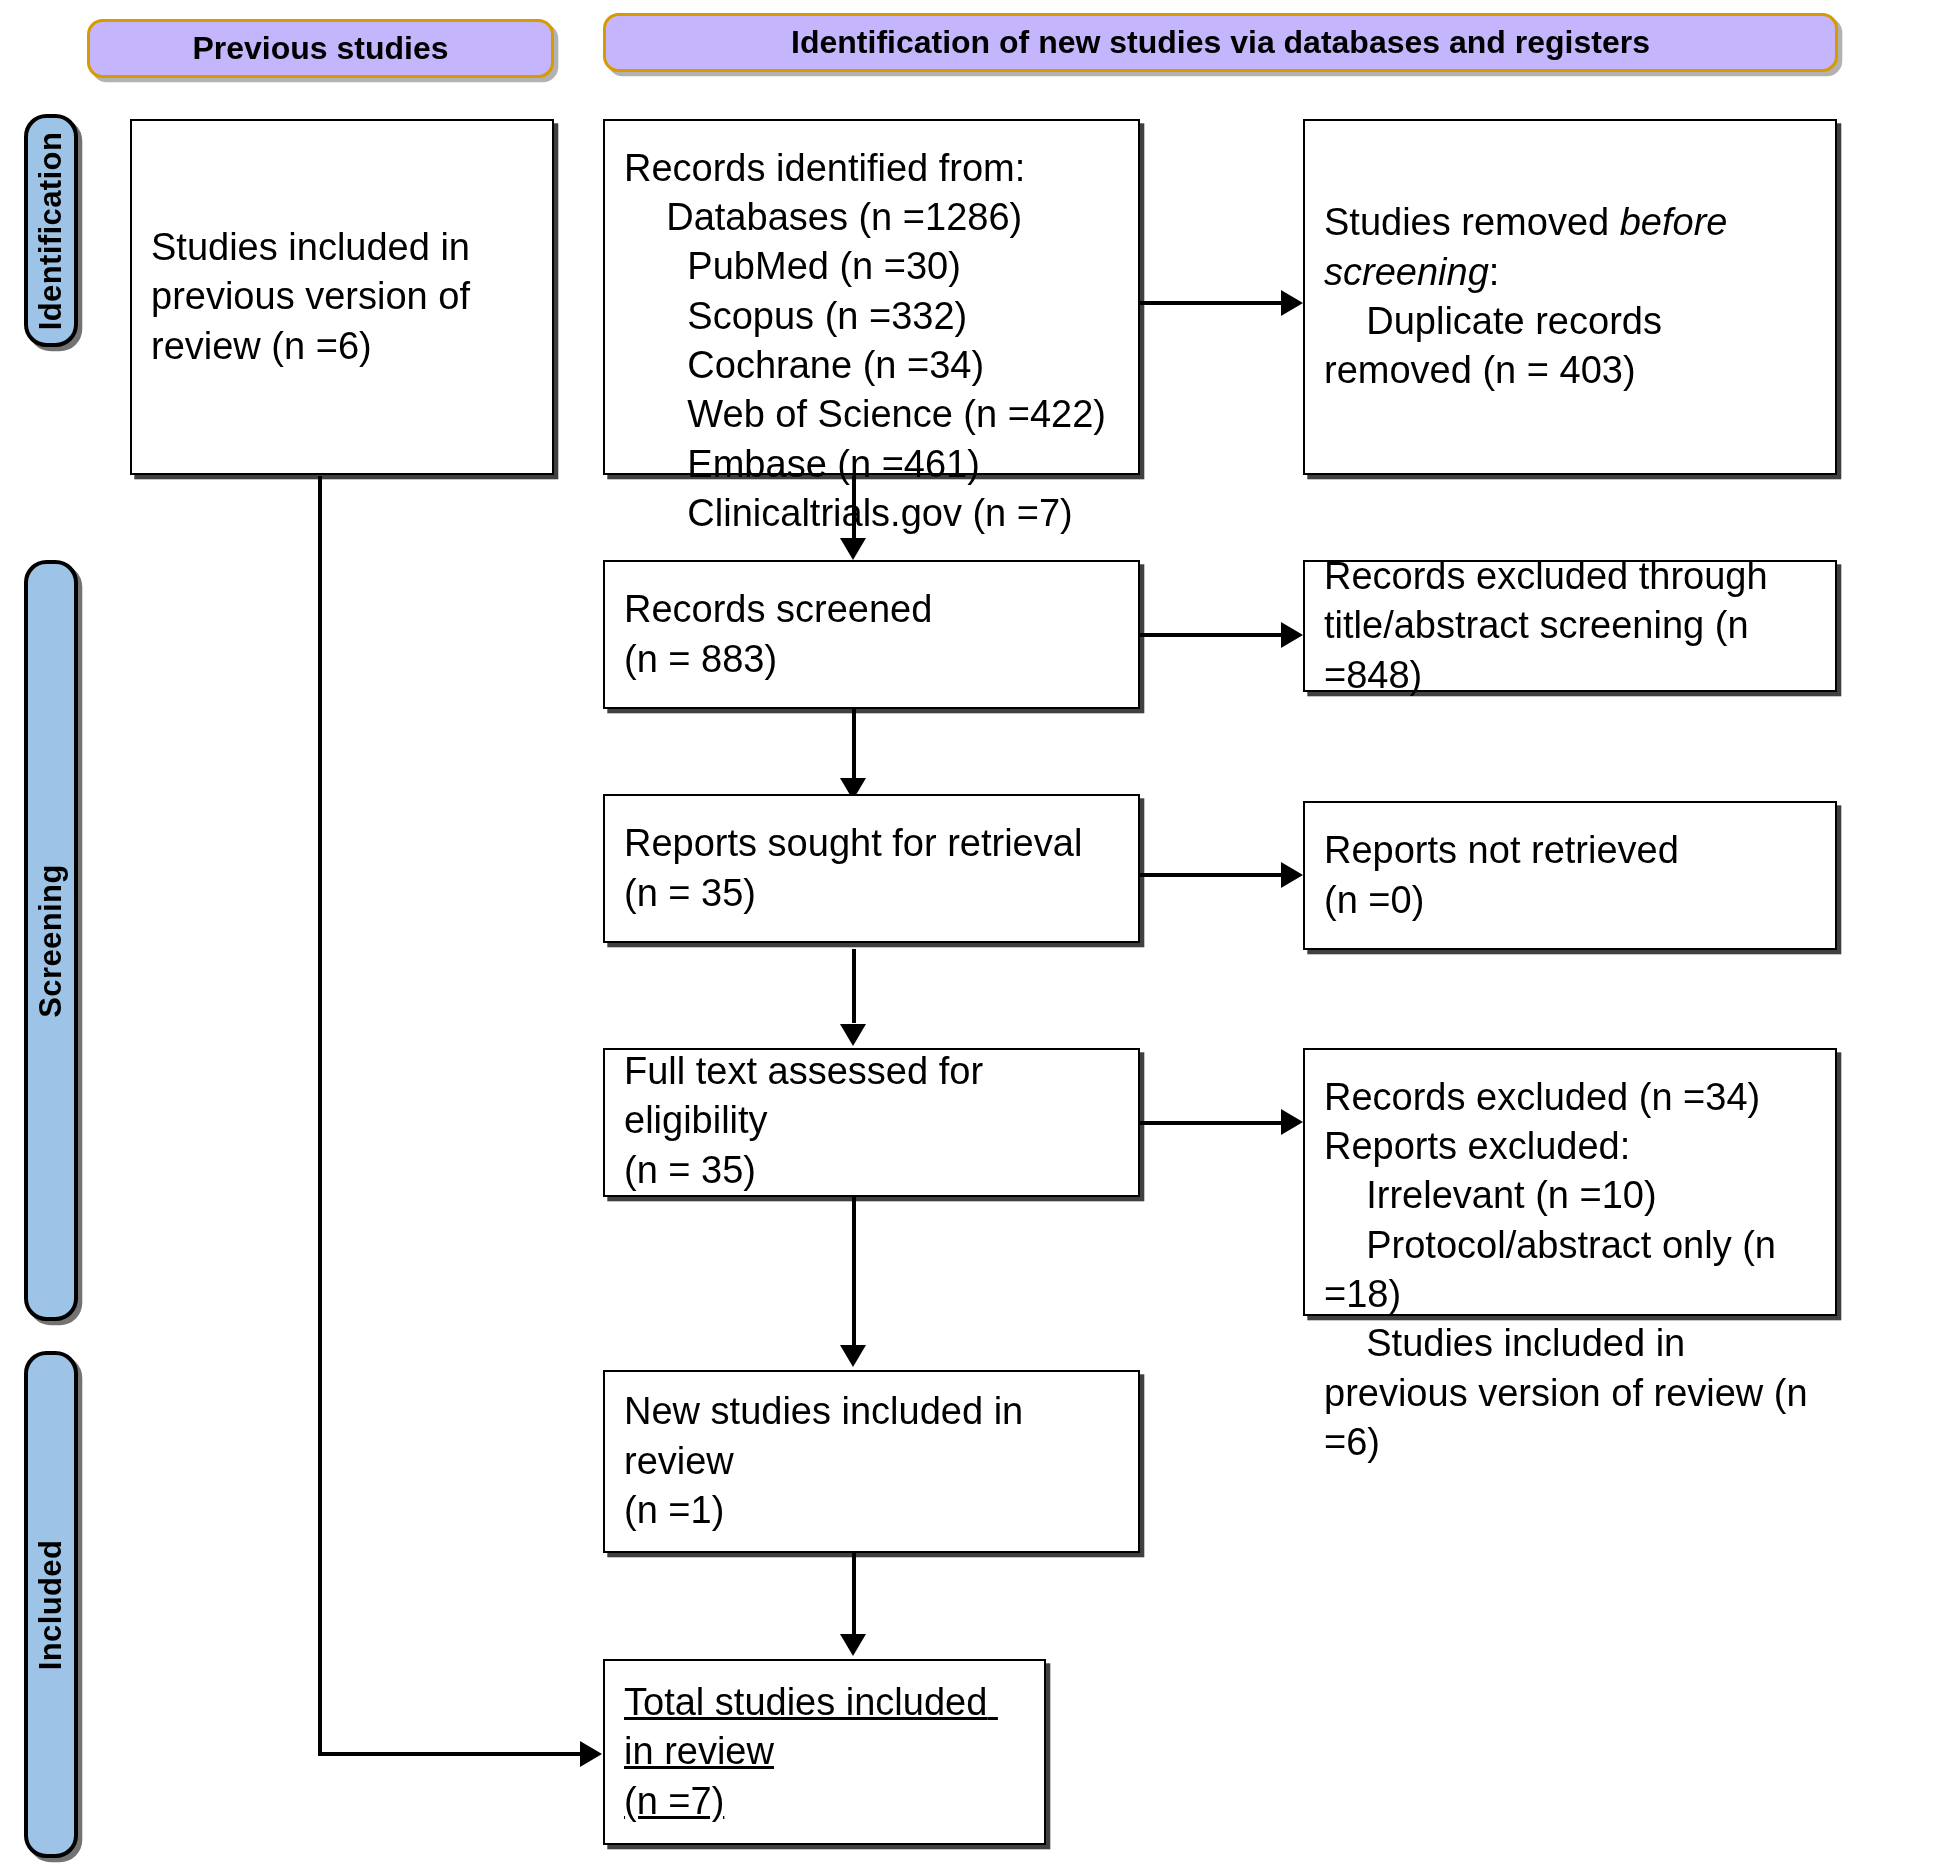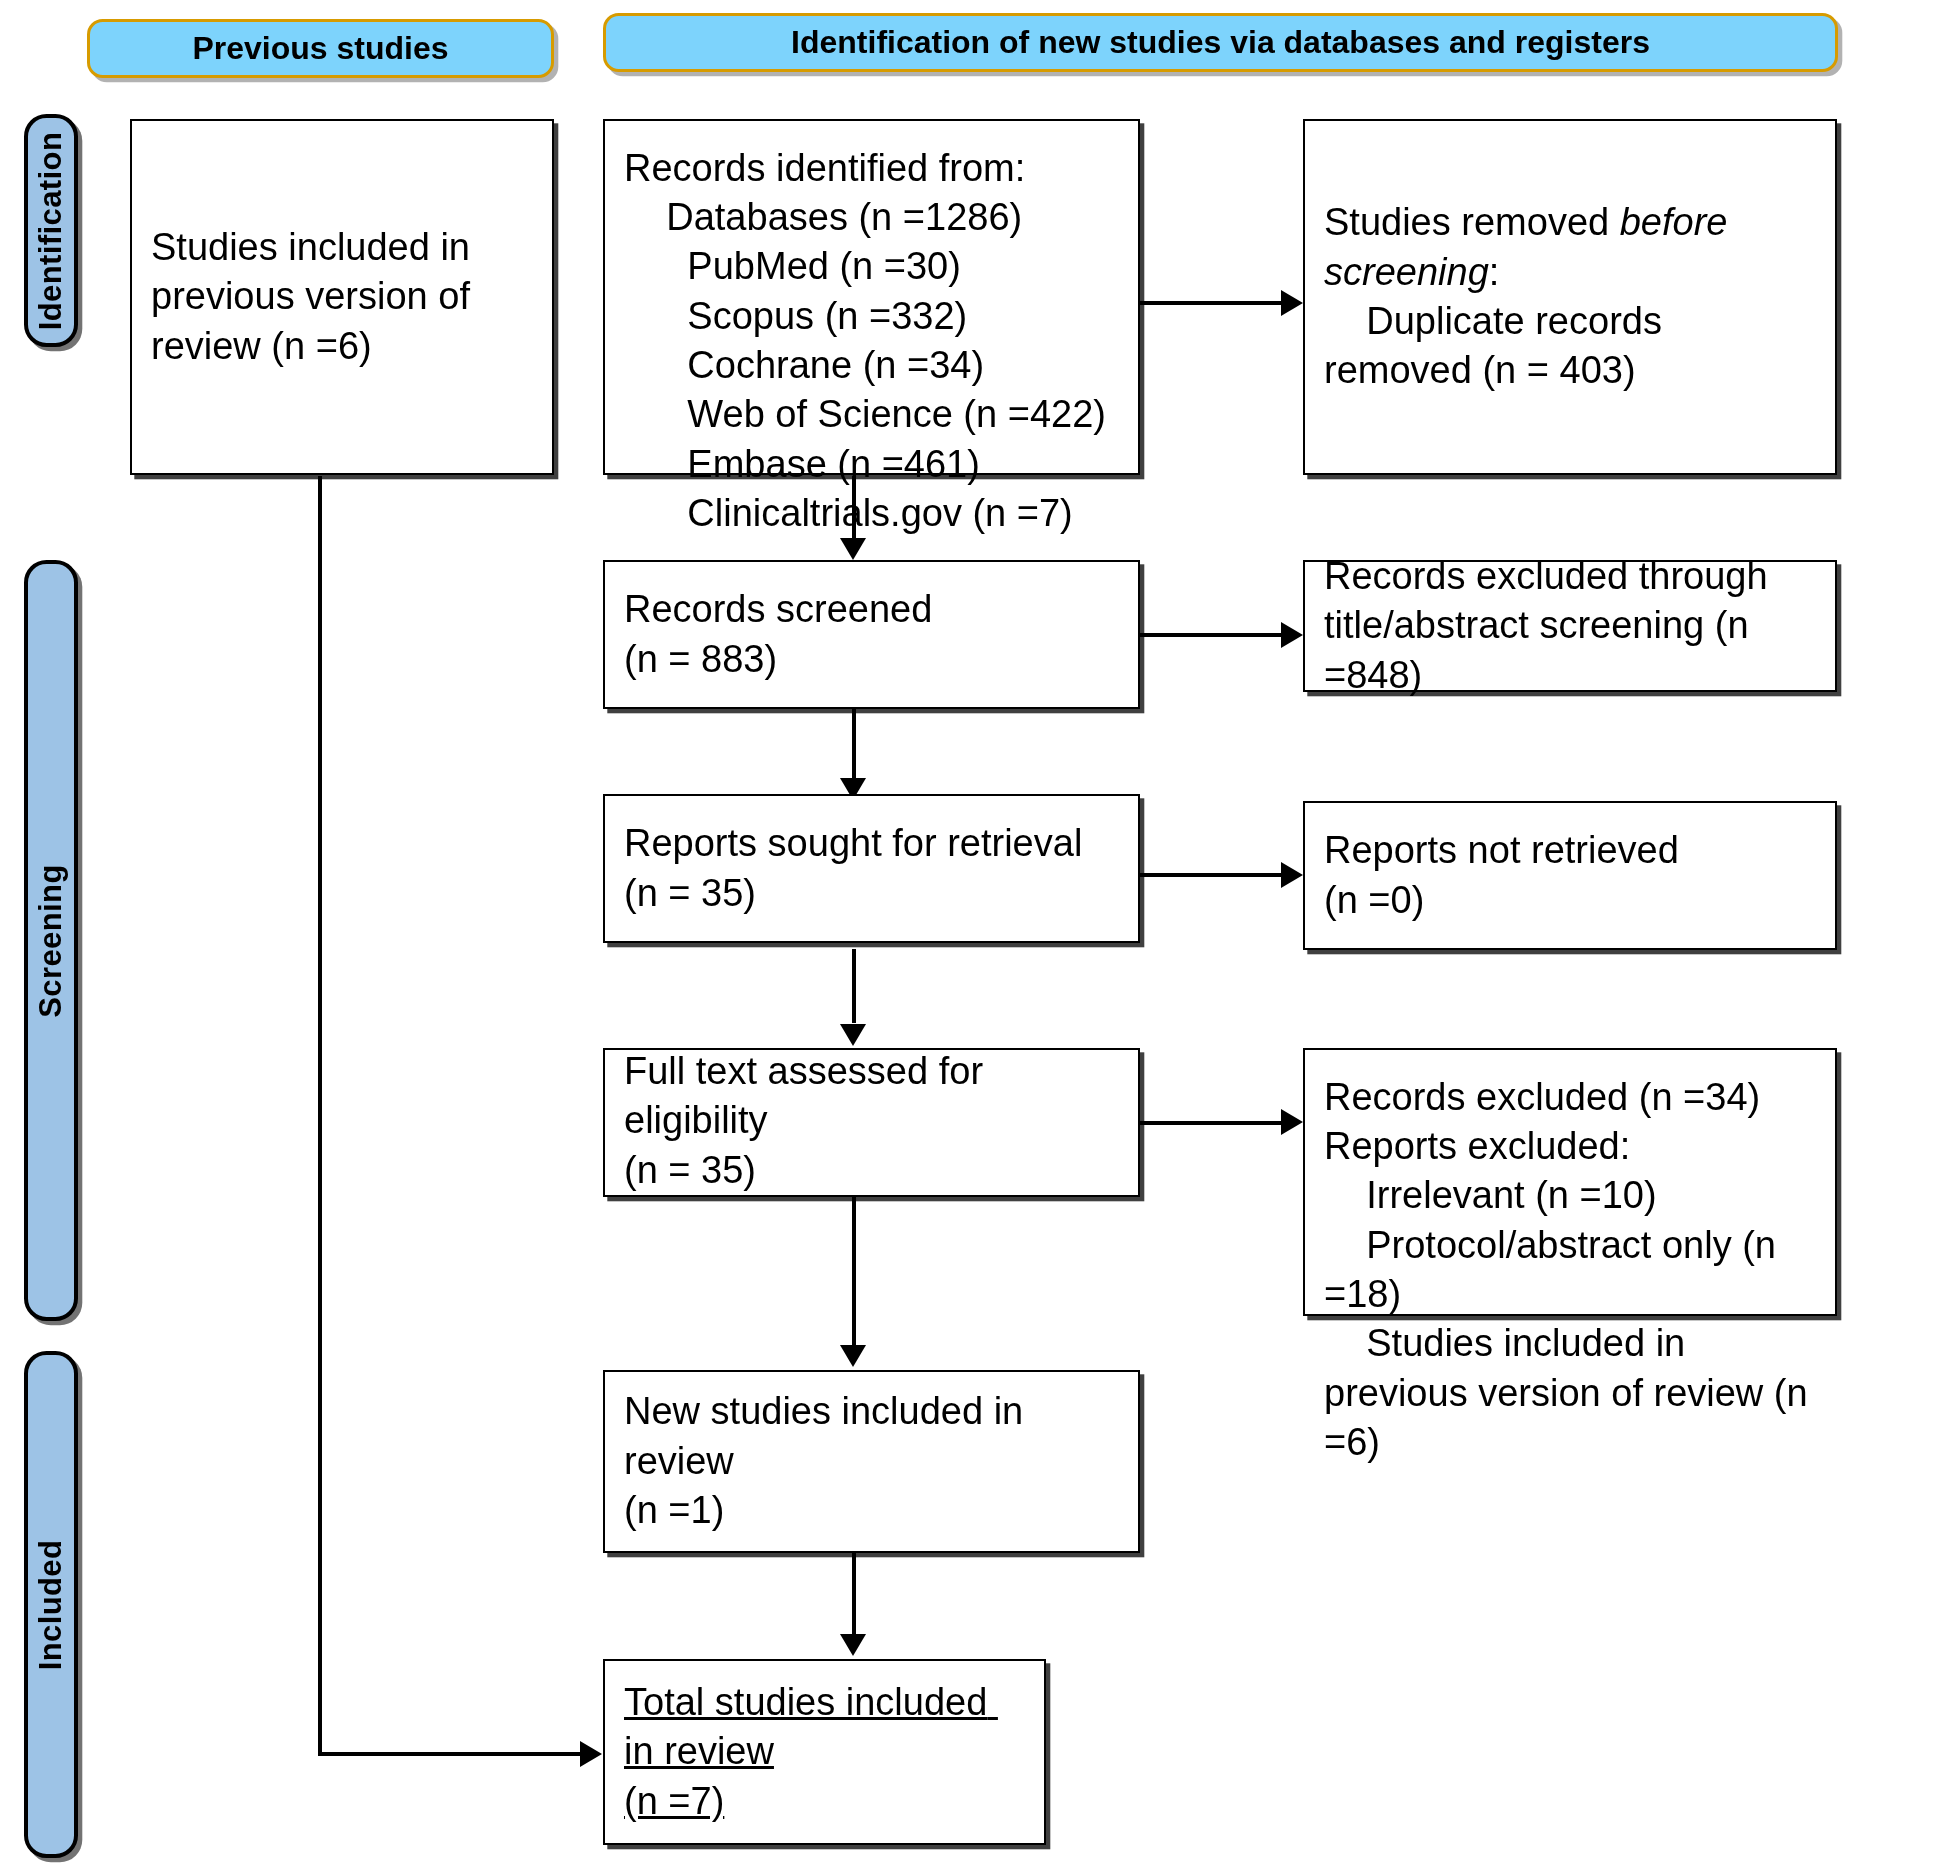--- a/index.html
+++ b/index.html
@@ -35,21 +35,21 @@
     white-space: nowrap;
     font-weight: bold;
     font-size: 31px;
     color: #000000;
     letter-spacing: 0.4px;
   }
 
   
   .banner {
     position: absolute;
-    background: #7dd3fc;
+    background: #c4b5fd;
     border: 3.5px solid #D79B00;
     border-radius: 15.6px;
     box-sizing: border-box;
     display: flex;
     align-items: center;
     justify-content: center;
     box-shadow: 4.3px 4.3px 0 rgba(0,0,0,0.30);
   }
   .banner span {
     font-weight: bold;

